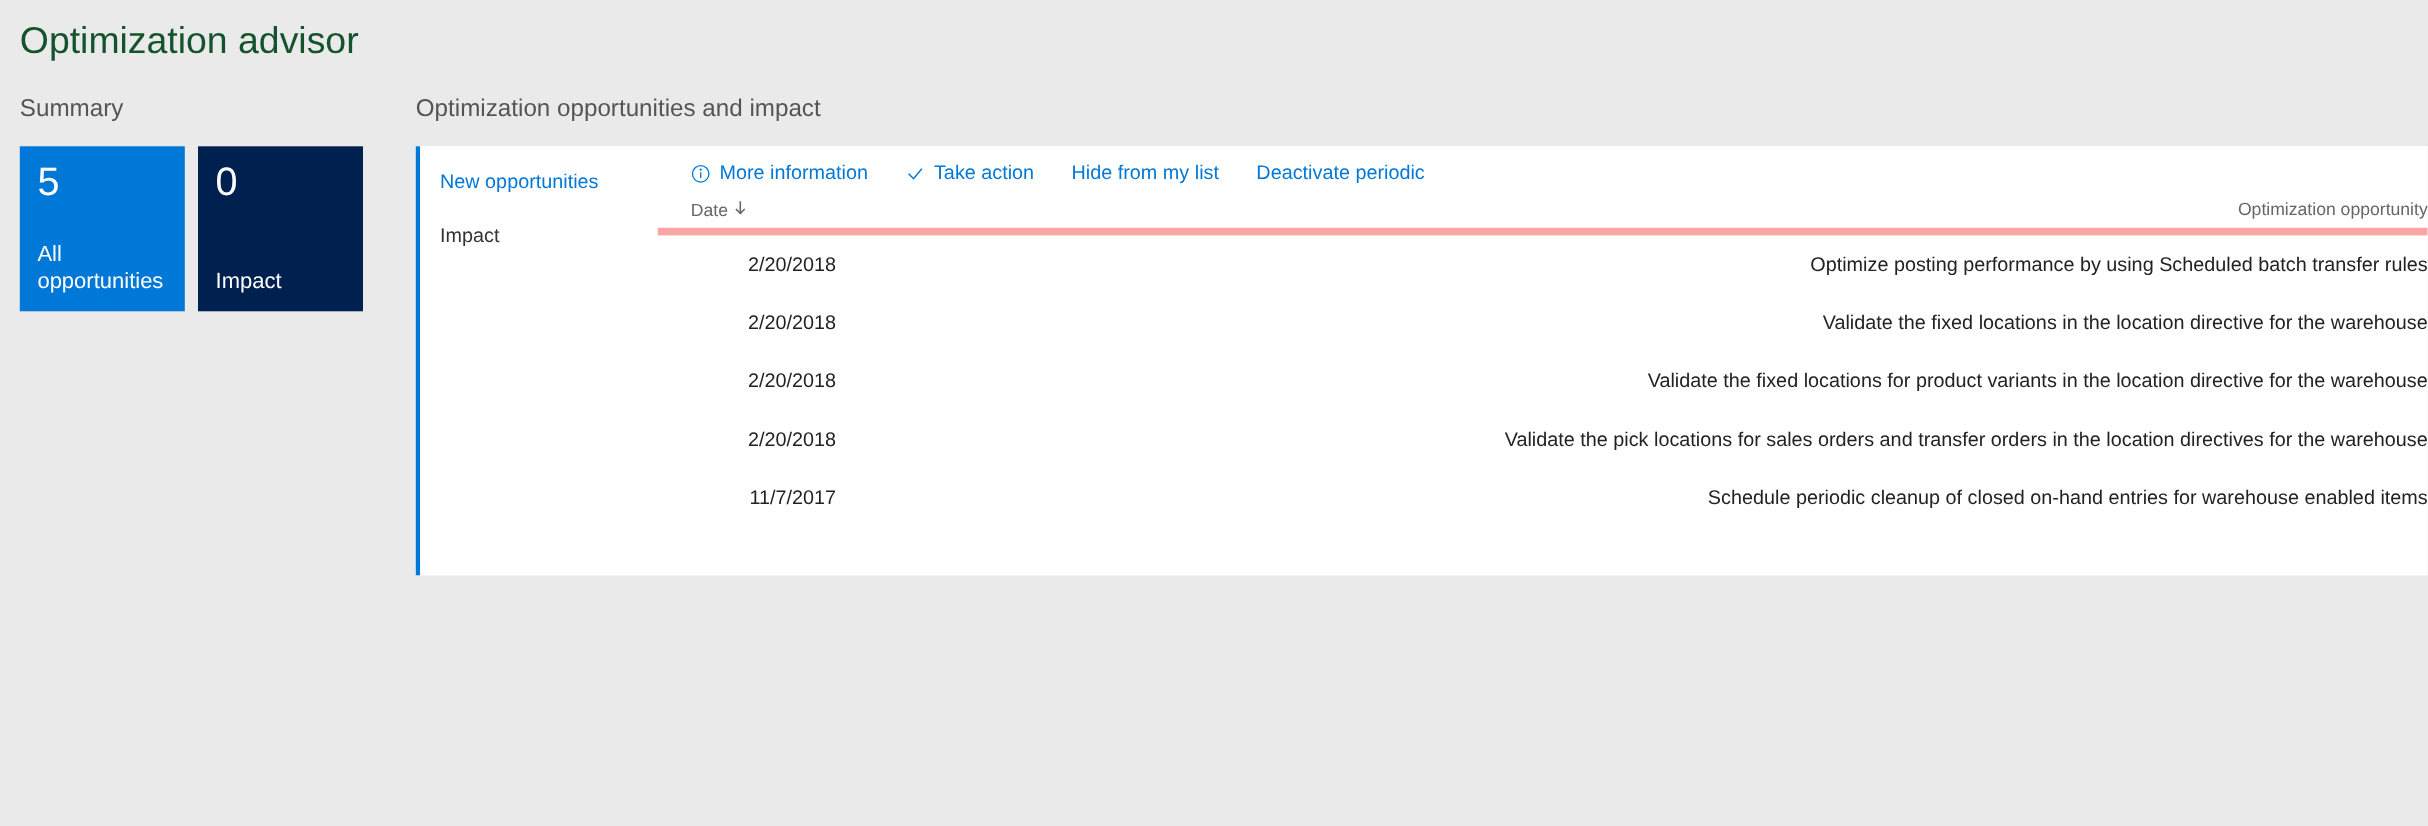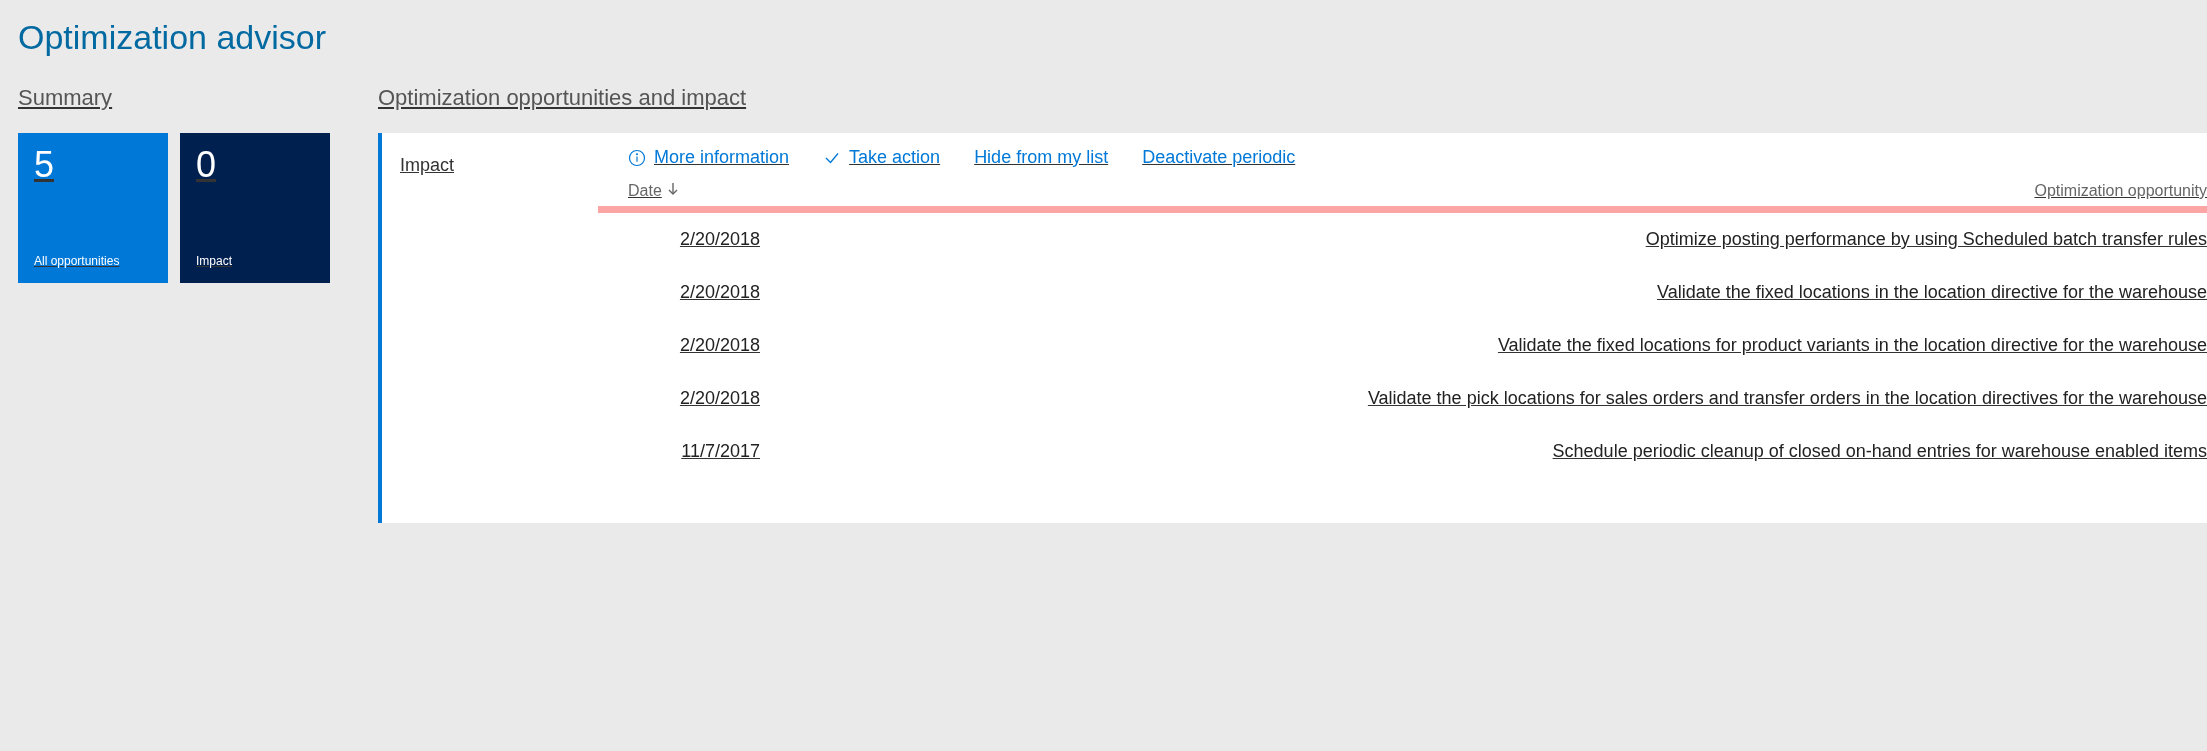--- a/index.html
+++ b/index.html
@@ -9,28 +9,27 @@
     color: #333;
     font-size: 16px;
     height: 100%;
   }
   .page {
     padding: 18px 0 0 18px;
   }
   .page-title {
     font-size: 34px;
     font-weight: 300;
-    color: #0369a1;
+    color: #14532d;
     margin-bottom: 28px;
   }
   .content-row {
     display: flex;
     align-items: flex-start;
     gap: 0;
-    text-decoration: underline;
   }
   .summary-col {
     width: 360px;
     flex: 0 0 360px;
   }
   .section-heading {
     font-size: 22px;
     font-weight: 400;
     color: #555;
     margin-bottom: 22px;
@@ -45,21 +44,21 @@
     padding: 14px 16px;
     color: #fff;
     display: flex;
     flex-direction: column;
     justify-content: space-between;
     cursor: pointer;
   }
   .tile-blue { background: #0078d7; }
   .tile-navy { background: #002050; }
   .tile-count { font-size: 36px; font-weight: 300; line-height: 1; }
-  .tile-label { font-size: 12px; font-weight: 400; line-height: 1.25; }
+  .tile-label { font-size: 20px; font-weight: 400; line-height: 1.25; }
 
   .main-col {
     flex: 1 1 auto;
     min-width: 0;
   }
   .main-body {
     display: flex;
     align-items: stretch;
     border-left: 4px solid #0078d7;
     background: #fff;
@@ -149,20 +148,21 @@
         </div>
       </div>
     </div>
 
     <div class="main-col">
       <div class="section-heading">Optimization opportunities and impact</div>
 
       <div class="main-body">
 
         <div class="tab-strip">
+          <div class="tab-item active">New opportunities</div>
           <div class="tab-item">Impact</div>
         </div>
 
         <div class="detail-pane">
           <div class="action-bar">
             <span class="action-btn">
               <svg width="18" height="18" viewBox="0 0 24 24" fill="none" stroke="#0078d7" stroke-width="1.6">
                 <circle cx="12" cy="12" r="10"></circle>
                 <line x1="12" y1="10" x2="12" y2="17"></line>
                 <circle cx="12" cy="7" r="0.6" fill="#0078d7"></circle>

